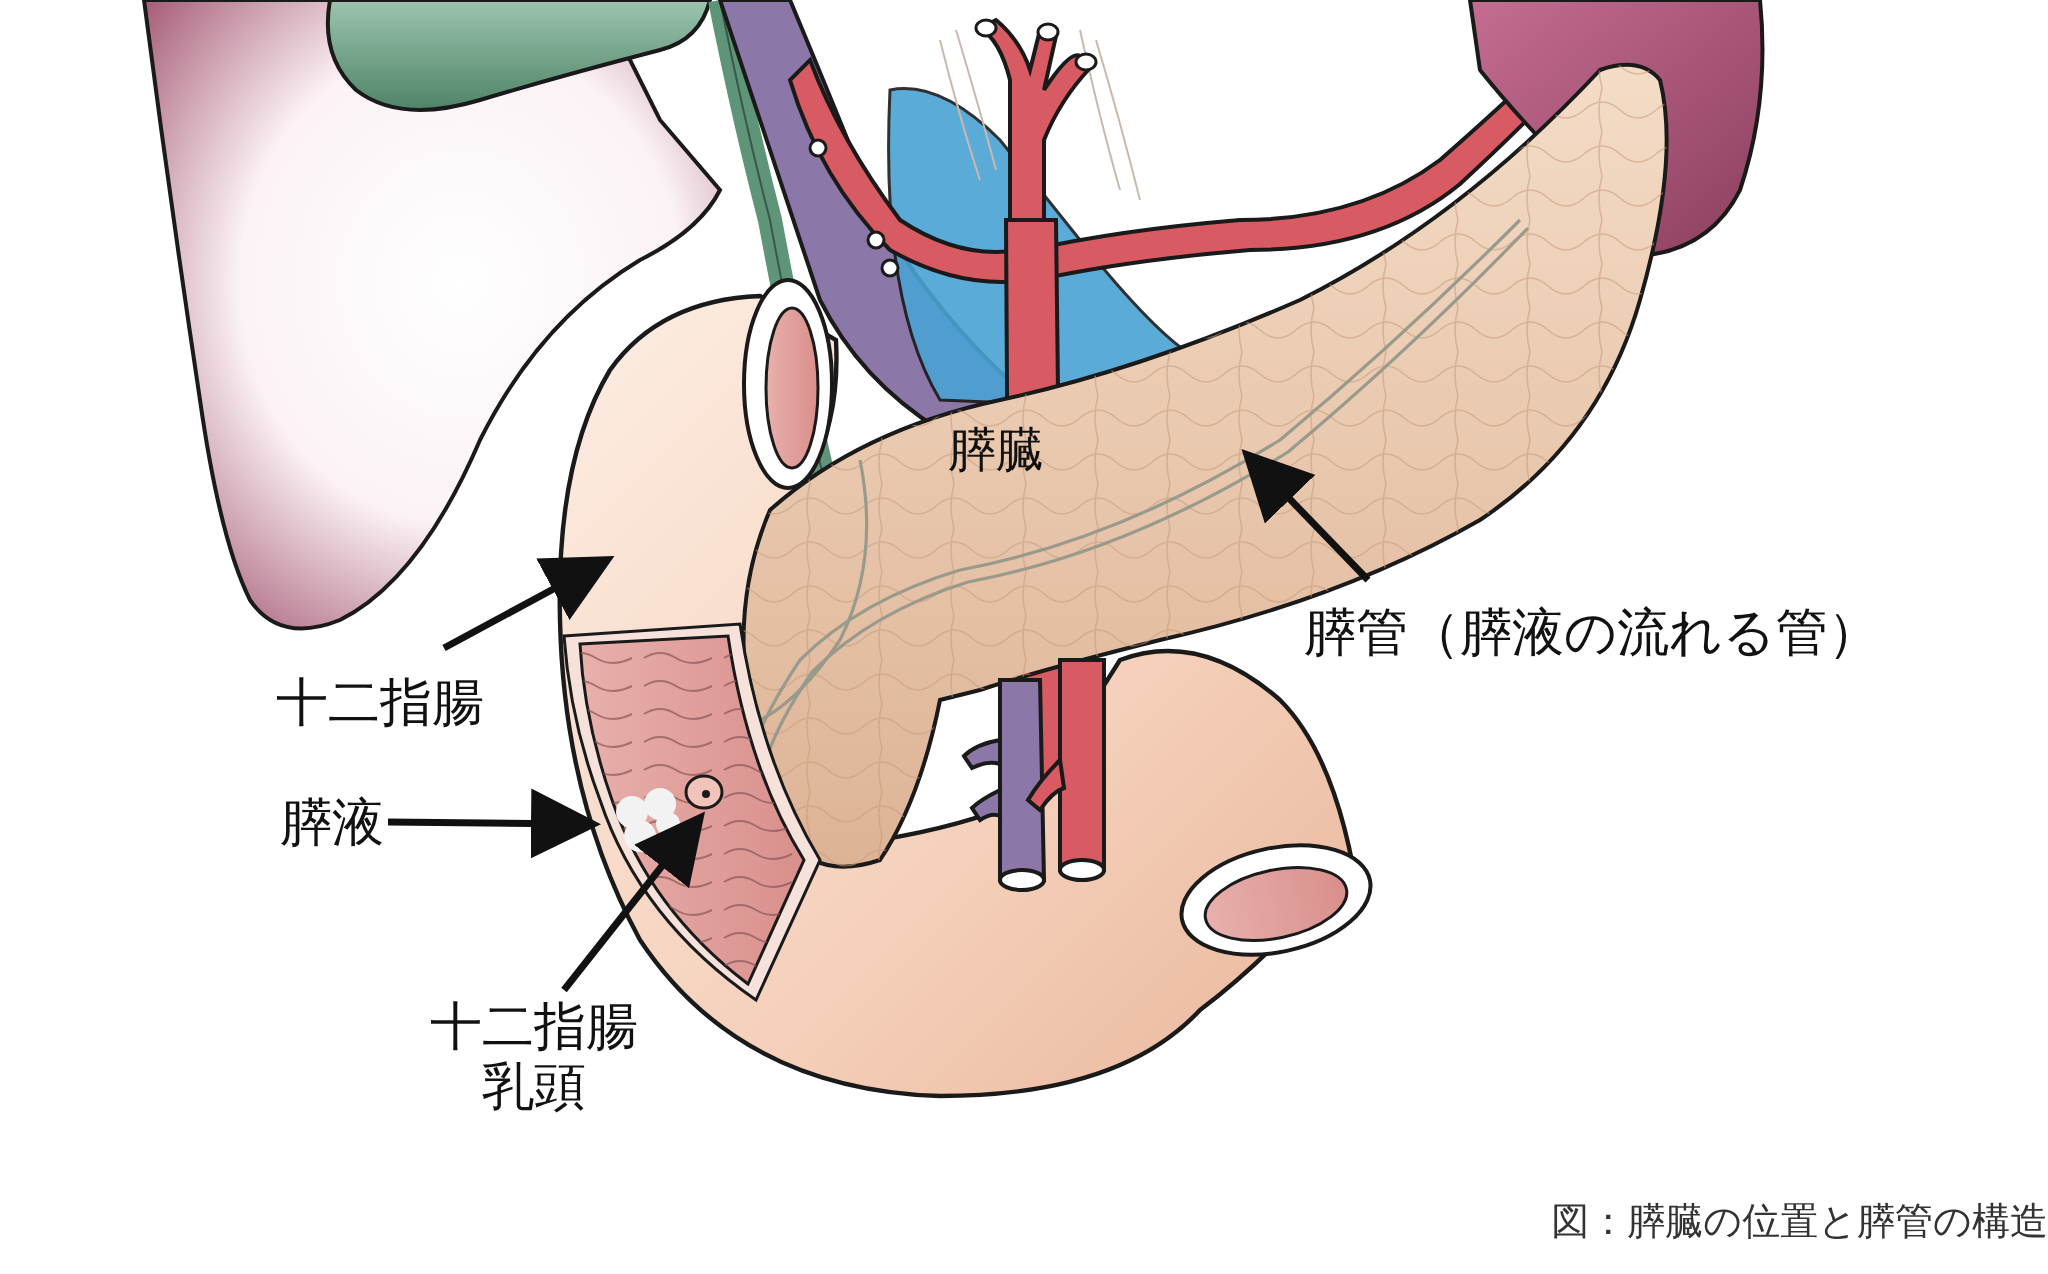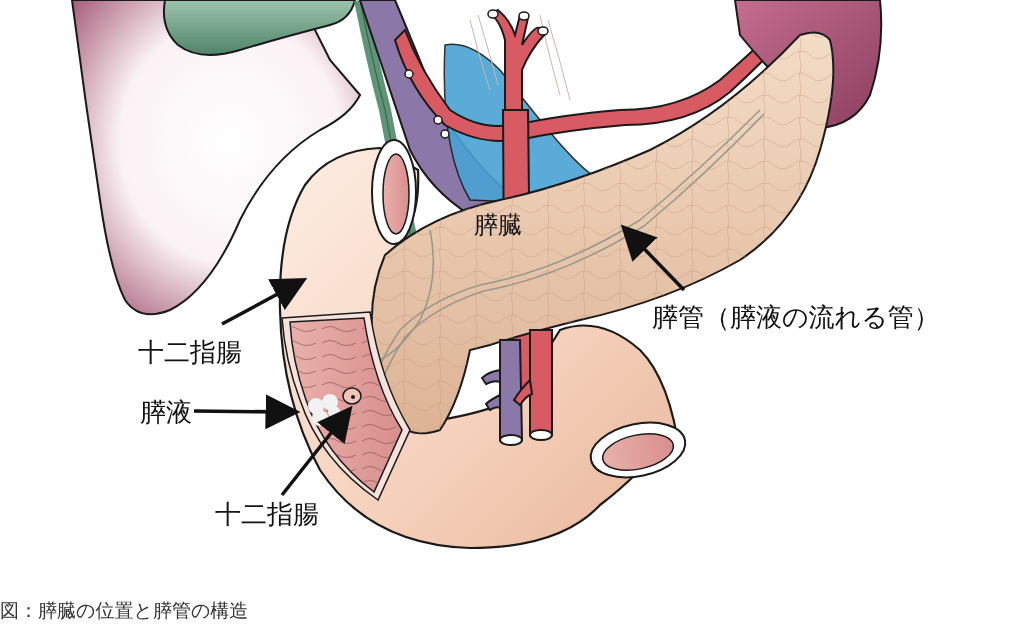--- a/index.html
+++ b/index.html
@@ -2,21 +2,21 @@
 <html><head>
 <meta charset="utf-8">
 <style>
   html, body { margin: 0; padding: 0; background: #ffffff; }
   body { width: 1024px; height: 637px; position: relative; overflow: hidden;
          font-family: "DejaVu Sans", "Liberation Sans", sans-serif; }
   #figure { position: absolute; left: 0; top: 0; width: 1024px; height: 637px; }
   .label { position: absolute; color: #111; font-size: 26px; line-height: 1.15;
            white-space: nowrap; font-family: "DejaVu Sans", sans-serif; }
   .label.center { text-align: center; }
-  .caption { position: absolute; left: 0; width: 1024px; top: 598px; text-align: left;
+  .caption { position: absolute; left: 0; width: 1024px; top: 598px; text-align: right;
              font-size: 19px; color: #333; font-family: "DejaVu Sans", sans-serif; }
 </style>
 </head>
 <body>
 
 <svg id="figure" viewBox="0 0 1024 637" xmlns="http://www.w3.org/2000/svg">
   <defs>
     <radialGradient id="liverGrad" cx="0.55" cy="0.45" r="0.7">
       <stop offset="0" stop-color="#ffffff"></stop>
       <stop offset="0.55" stop-color="#fbf2f5"></stop>
@@ -144,15 +144,16 @@
     <line x1="282" y1="495" x2="346" y2="414" marker-end="url(#arrowhead)"></line>
   </g>
 </svg>
 
 <div class="label" style="left:474px; top:212px; font-size:24px;text-align:center;">膵臓</div>
 <div class="label" style="left:652px; top:303px;">膵管（膵液の流れる管）</div>
 <div class="label" style="left:138px; top:338px;">十二指腸</div>
 <div class="label" style="left:140px; top:398px;">膵液</div>
 <div class="label center" style="left:212px; top:500px; width:110px;">
   <div>十二指腸</div>
+  <div>乳頭</div>
 </div>
 
 <div class="caption">図：膵臓の位置と膵管の構造</div>
 
 </body></html>

